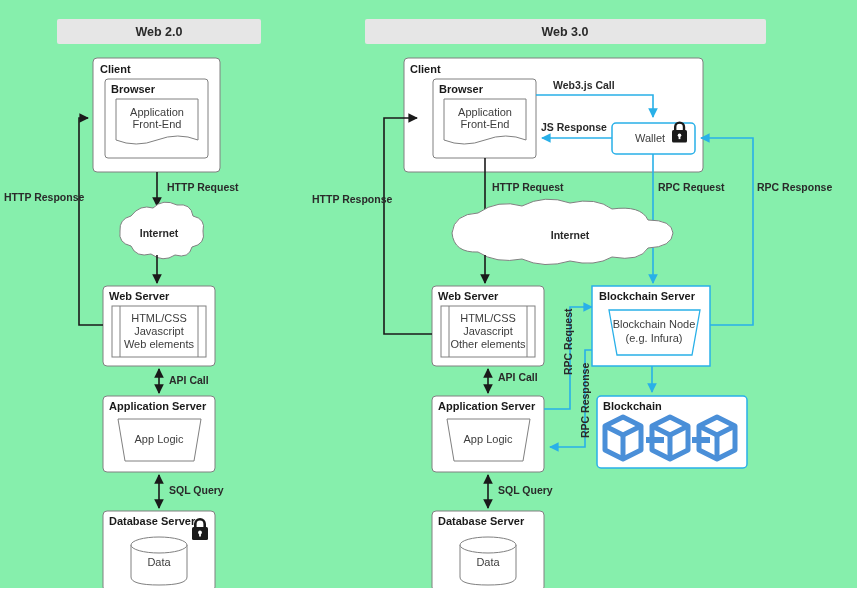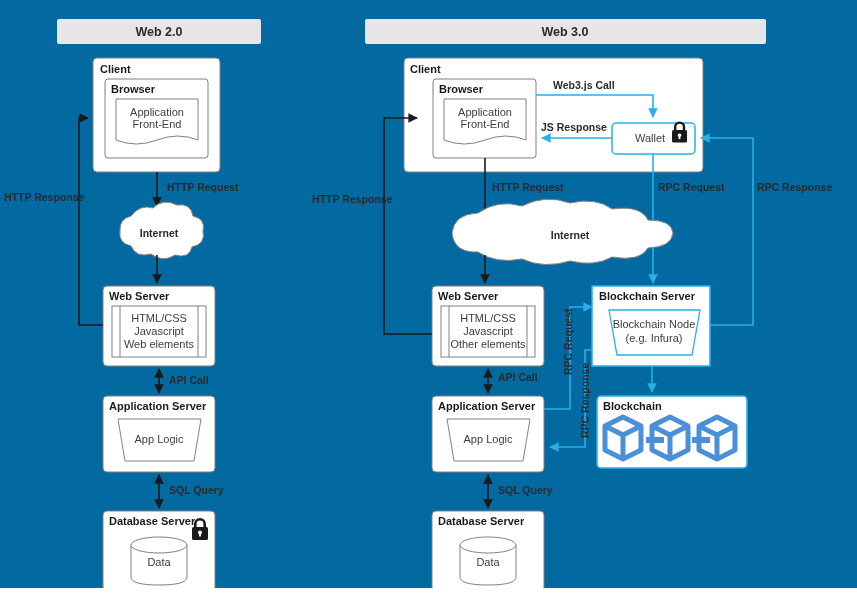--- a/index.html
+++ b/index.html
@@ -6,21 +6,21 @@
   html, body {
     margin: 0;
     padding: 0;
     background: #ffffff;
     font-family: "Liberation Sans", sans-serif;
   }
   #canvas {
     position: relative;
     width: 857px;
     height: 588px;
-    background: #0369a1;
+    background: #86efac;
     overflow: hidden;
   }
   svg.layer {
     position: absolute;
     left: 0;
     top: 0;
     width: 857px;
     height: 603px;
   }
   .hdr-text {

